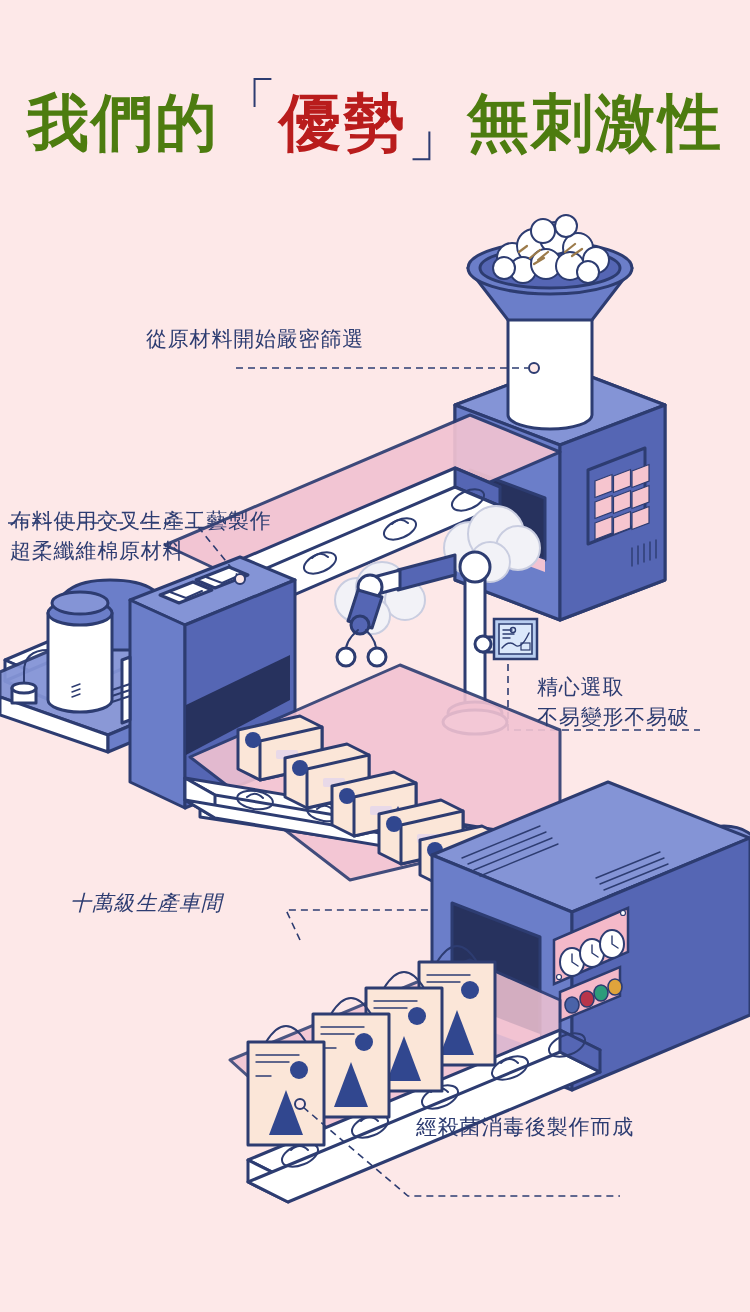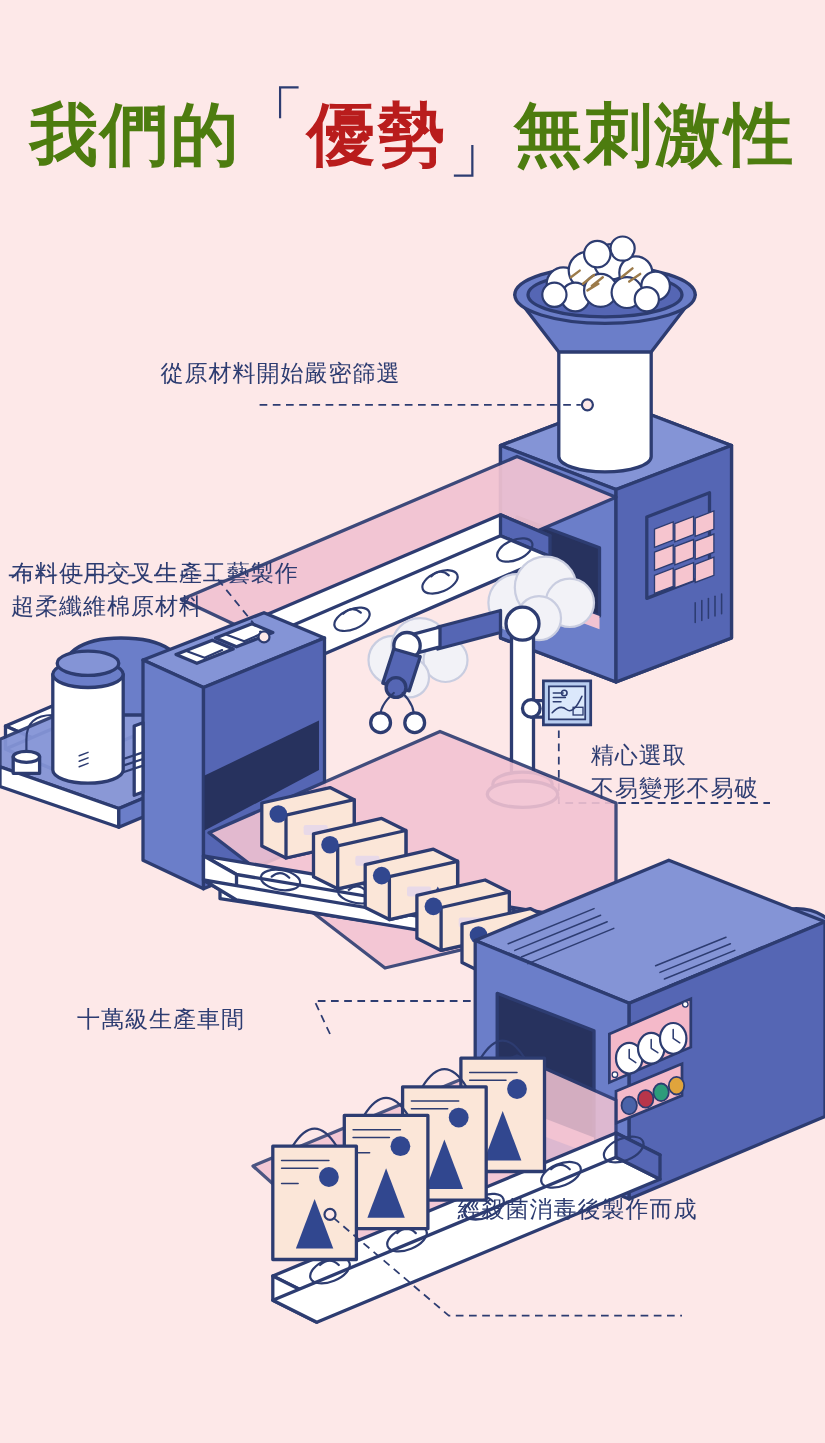--- a/index.html
+++ b/index.html
@@ -60,22 +60,22 @@
     line-height:1.45;
     letter-spacing:0.8px;
     white-space:nowrap;
     font-family:"DejaVu Sans","Liberation Sans",sans-serif;
   }
   .callout .ln { display:block; }
 
   #label-raw      { top:324px; left:146px; }
   #label-fabric   { top:462px; left:10px;margin-top:44px;  }
   #label-fiber    { top:672px; left:516px;margin-left:21px; }
-  #label-clean    { top:912px; left:70px; text-align:center; }
-  #label-sterile  { top:1084px; left:416px; }
+  #label-clean    { top:888px; left:70px; text-align:center;font-style:italic; }
+  #label-sterile  { top:1112px; left:416px; }
 </style>
 </head>
 <body>
 
 <div id="stage">
 
   <div class="title-wrap">
     <span class="title-text">我們的</span><span class="bracket-open title-text">「</span><span class="title-text title-accent">優勢</span><span class="bracket-close title-text">」</span><span class="title-text">無刺激性</span>
   </div>
 

